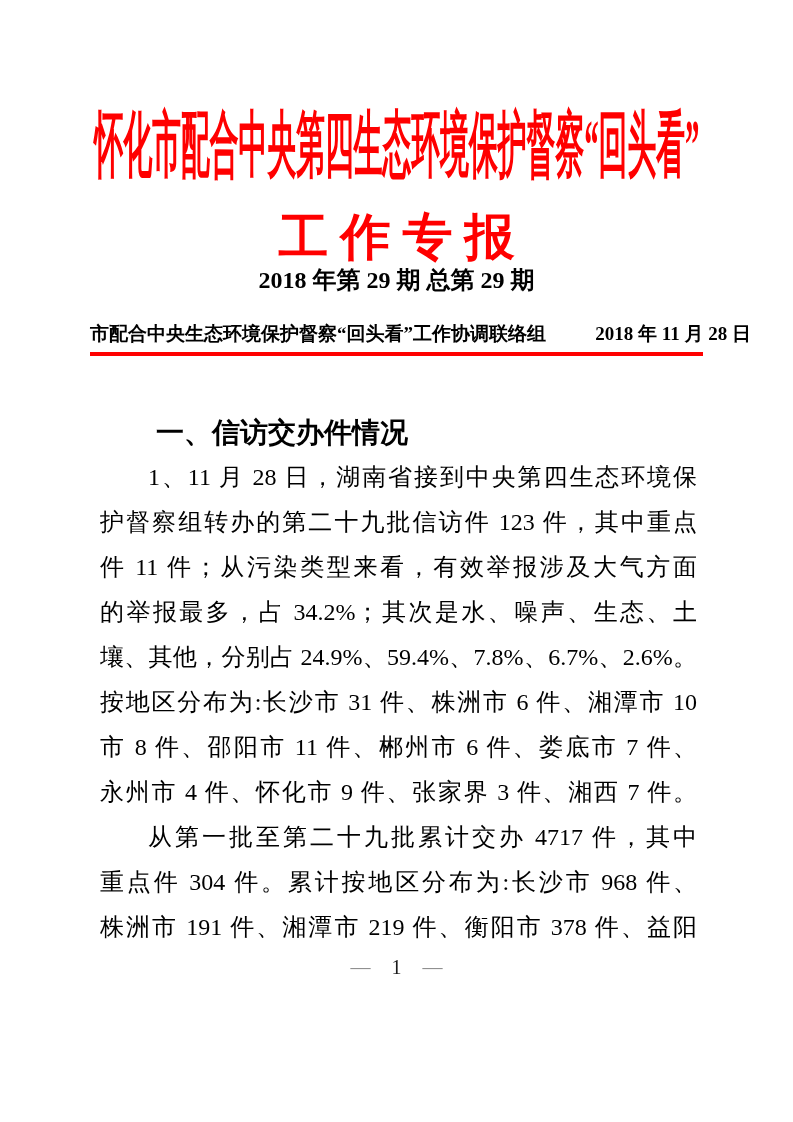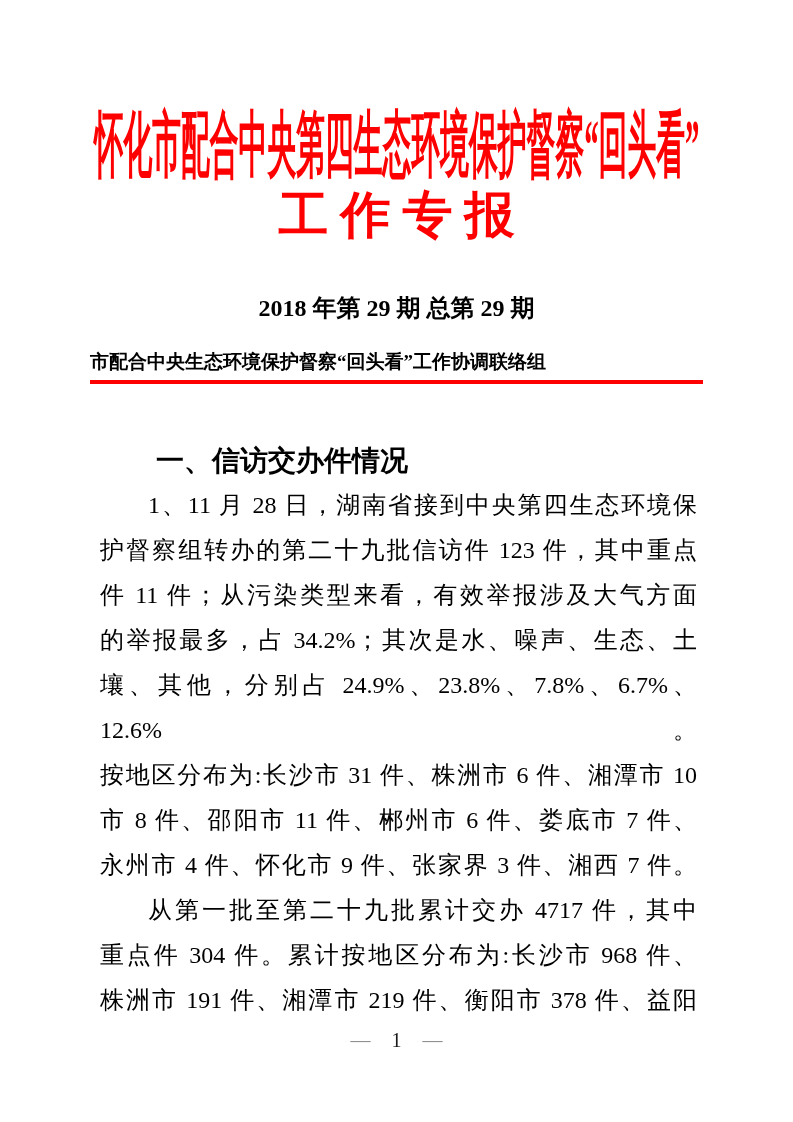--- a/index.html
+++ b/index.html
@@ -14,27 +14,27 @@
   .title1 {
     margin-top: 104px; height: 82px; line-height: 82px;
     display: flex; justify-content: center;
   }
   .title1-inner {
     font-size: 72px; font-weight: bold; color: var(--red);
     white-space: nowrap; transform: scaleX(0.40); transform-origin: center;
   }
   
   .title2 {
-    line-height: 58px; text-align: center;
+    margin-top: 22px; line-height: 58px; text-align: center;
     font-size: 50px; font-weight: bold; color: var(--red);
     letter-spacing: 12px; padding-left: 12px; 
   }
   
   .issue-line {
-    margin-top: 50px; line-height: 28px; text-align: center;
+    line-height: 28px; text-align: center;
     font-size: 24px; font-weight: bold;
   }
   
   .masthead {
     margin: 28px 42px 0 90px; line-height: 24px;
     display: flex; justify-content: space-between; align-items: flex-end;
     font-size: 19px; font-weight: bold; white-space: nowrap;
   }
   .red-rule {
     margin: 6px 90px 0 90px; height: 4px; background: var(--red);
@@ -69,32 +69,33 @@
   <div class="title1">
     <span class="title1-inner">怀化市配合中央第四生态环境保护督察“回头看”</span>
   </div>
 
   <div class="title2">工作专报</div>
 
   <div class="issue-line">2018 年第 29 期 总第 29 期</div>
 
   <div class="masthead">
     <span>市配合中央生态环境保护督察“回头看”工作协调联络组</span>
+    <span>2018 年 11 月 28 日</span>
   </div>
 
   <div class="red-rule"></div>
 
   <div class="body">
     <div class="section-heading">一、信访交办件情况</div>
 
     <div class="body-line indent">1、11 月 28 日，湖南省接到中央第四生态环境保</div>
     <div class="body-line">护督察组转办的第二十九批信访件 123 件，其中重点</div>
     <div class="body-line">件 11 件；从污染类型来看，有效举报涉及大气方面</div>
     <div class="body-line">的举报最多，占 34.2%；其次是水、噪声、生态、土</div>
-    <div class="body-line">壤、其他，分别占 24.9%、23.8%、7.8%、6.7%、12.6%。</div>
+    <div class="body-line">壤、其他，分别占 24.9%、59.4%、7.8%、6.7%、2.6%。</div>
     <div class="body-line">按地区分布为:长沙市 31 件、株洲市 6 件、湘潭市 10</div>
     <div class="body-line">市 8 件、邵阳市 11 件、郴州市 6 件、娄底市 7 件、</div>
     <div class="body-line">永州市 4 件、怀化市 9 件、张家界 3 件、湘西 7 件。</div>
 
     <div class="body-line indent">从第一批至第二十九批累计交办 4717 件，其中</div>
     <div class="body-line">重点件 304 件。累计按地区分布为:长沙市 968 件、</div>
     <div class="body-line">株洲市 191 件、湘潭市 219 件、衡阳市 378 件、益阳</div>
   </div>
 
   <div class="footer">

